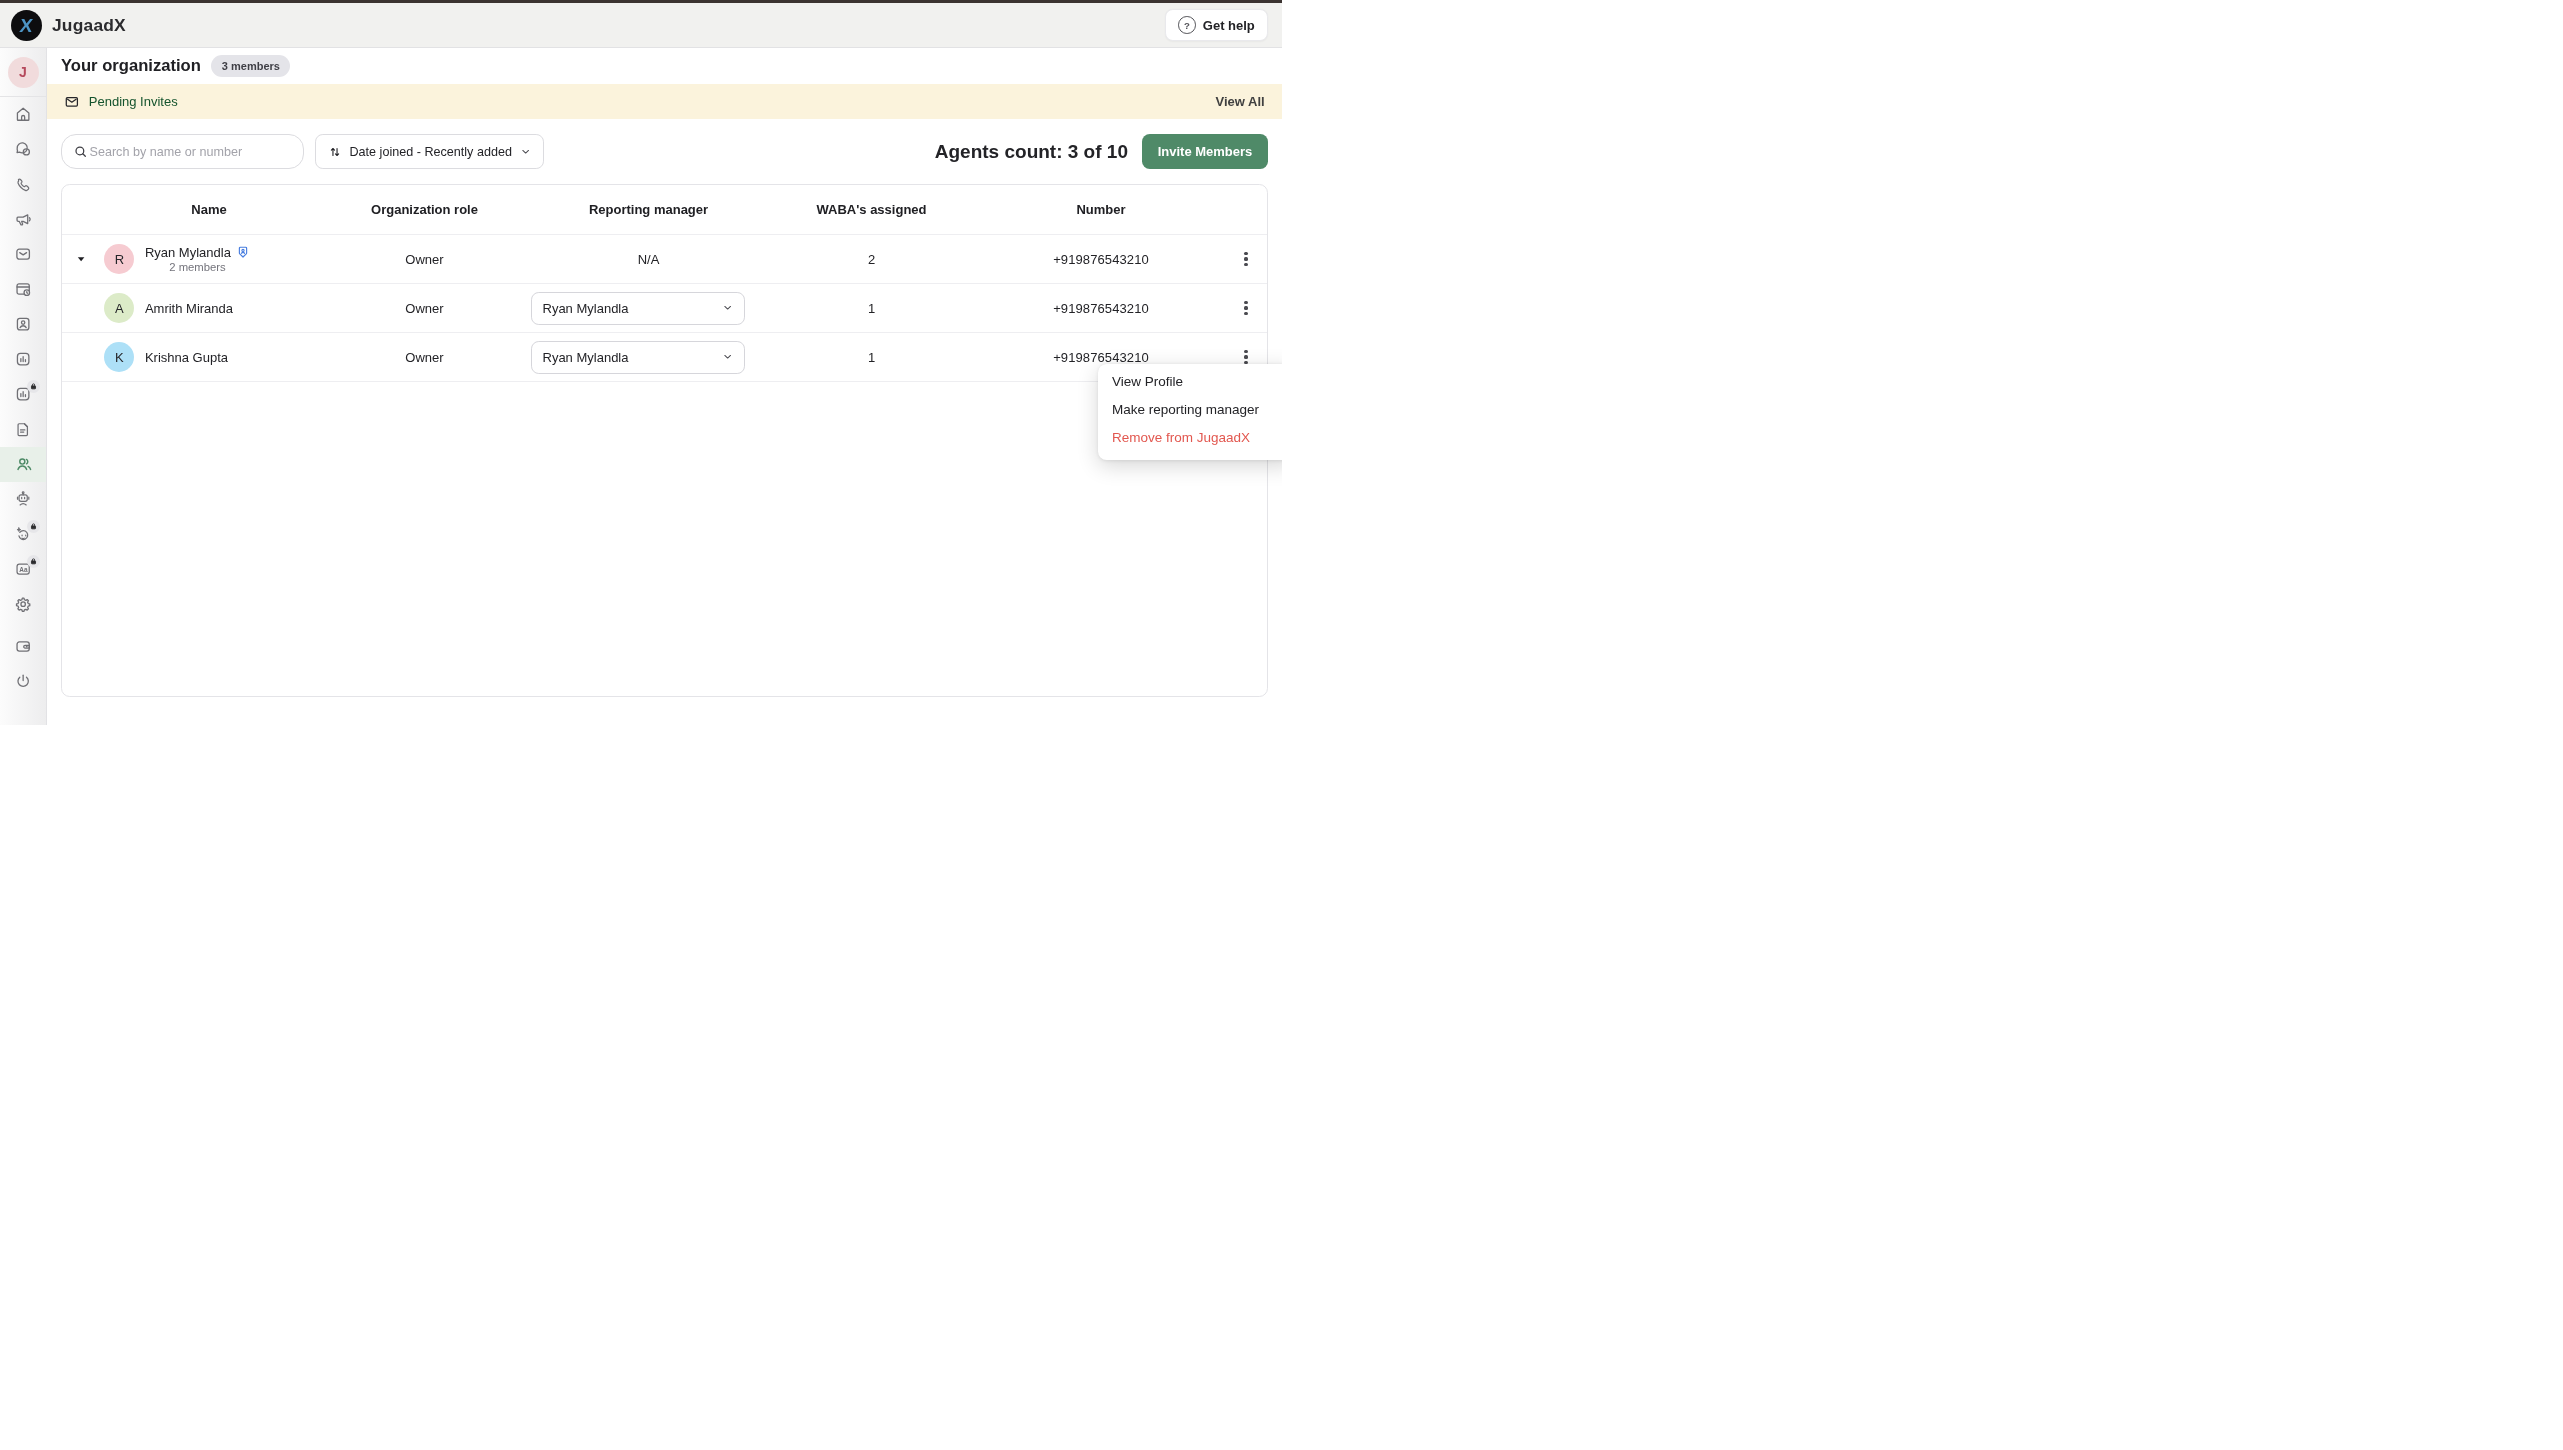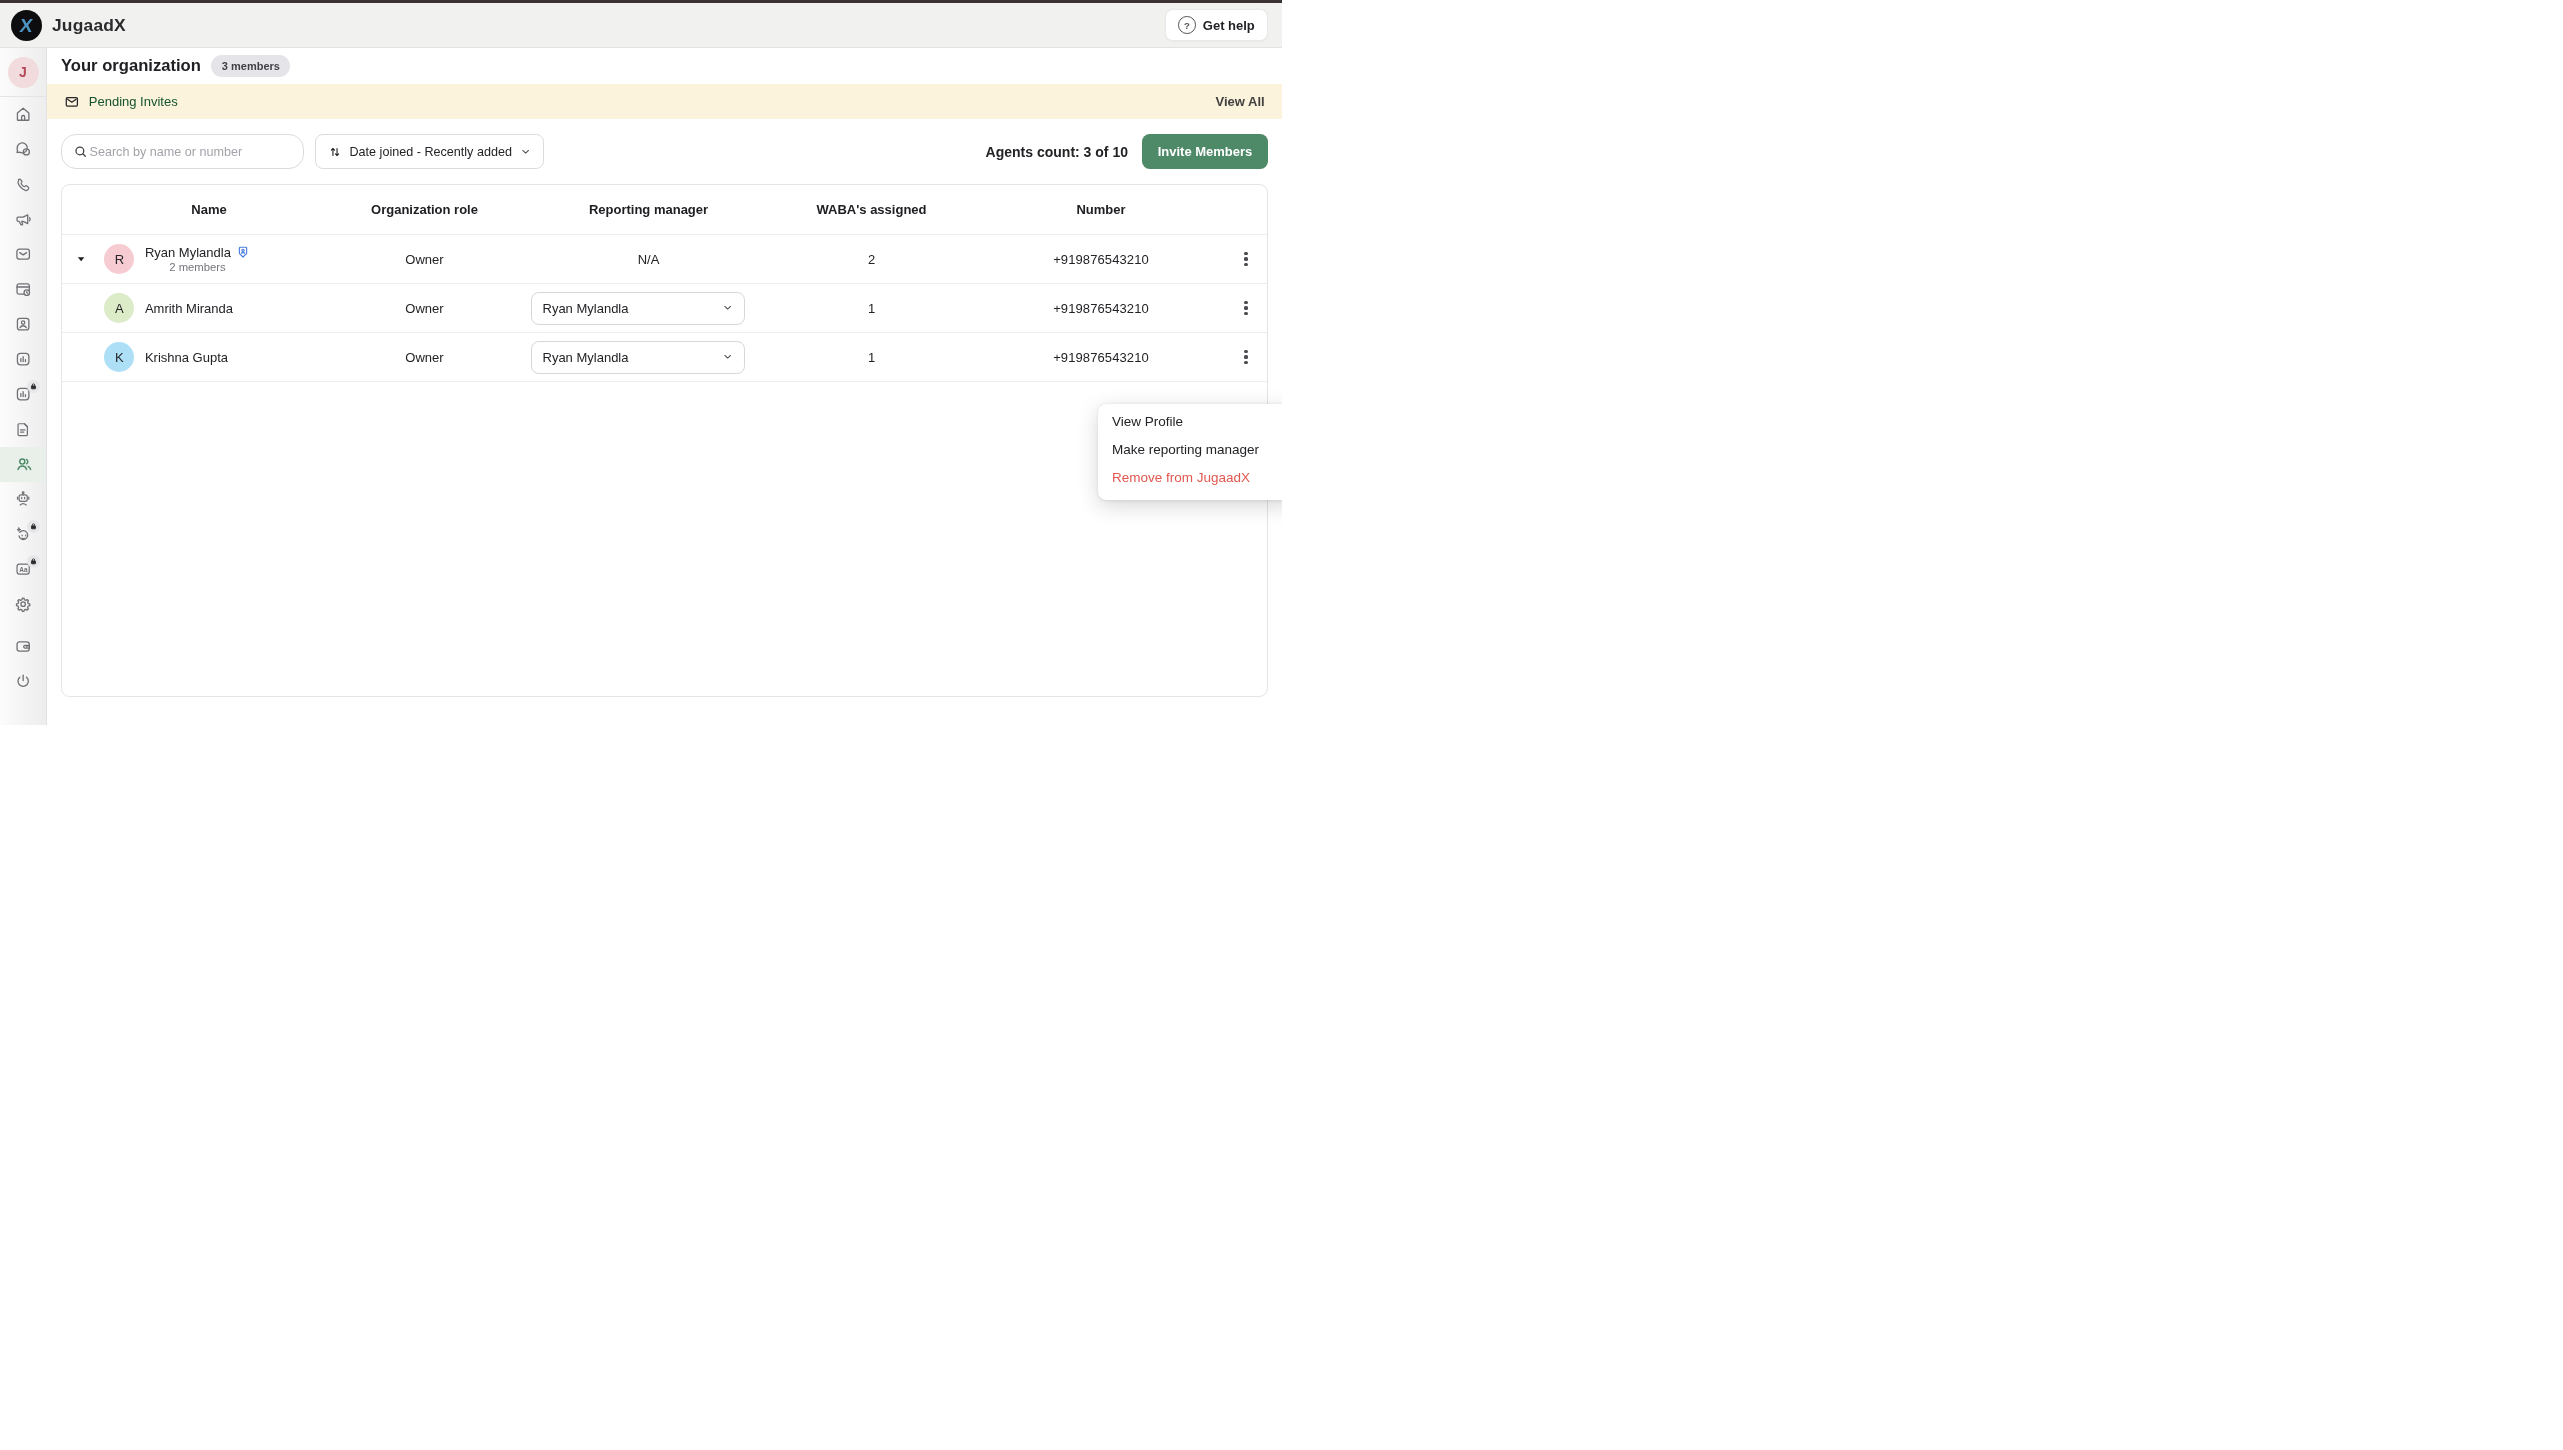--- a/index.html
+++ b/index.html
@@ -62,21 +62,21 @@
   }
   .search-box input{
     border:none;outline:none;flex:1;font-size:12.6px;font-family:inherit;color:#232327;background:transparent;
   }
   .search-box input::placeholder{color:#a3a3aa;}
   .sort-btn{
     height:35px;box-sizing:border-box;border:0.9px solid #dcdce0;border-radius:7.8px;background:#fff;
     display:flex;align-items:center;gap:7.8px;padding:0 12.2px;font-size:12.6px;color:#232327;cursor:pointer;
   }
   .controls .spacer{flex:1}
-  .agents-count{font-size:14px;font-weight:700;color:#232327;margin-right:3.5px;margin-left:17px;}
+  .agents-count{font-size:19px;font-weight:700;color:#232327;margin-right:3.5px;margin-left:17px;}
   .invite-btn{
     height:35px;border:none;border-radius:7.8px;background:#4f8a68;color:#fff;
     font-size:13px;font-weight:700;padding:0 15.7px;font-family:inherit;cursor:pointer;
   }
   
   .card{
     margin:15px 14px 0 14px;height:513px;box-sizing:border-box;
     border:0.9px solid #e4e4e8;border-radius:8.7px;background:#fff;overflow:hidden;text-align:center;
   }
   .trow{
@@ -95,21 +95,21 @@
   .name-sub{font-size:11.3px;color:#74747c;margin-top:1.7px;}
   .mgr-select{
     width:214px;height:33px;box-sizing:border-box;border:0.9px solid #d6d6db;border-radius:7.8px;background:#fff;
     display:flex;align-items:center;justify-content:space-between;padding:0 10.5px;font-size:13px;color:#232327;cursor:pointer;
   }
   .num-cell{font-weight:500;letter-spacing:0.1px;}
   .kebab{display:flex;flex-direction:column;gap:2.6px;align-items:center;justify-content:center;cursor:pointer;padding:5.2px;}
   .kebab i{width:3.1px;height:3.1px;border-radius:50%;background:#4a4a50;}
   
   .ctx-menu{
-    position:absolute;left:1098px;top:404px;width:197px;box-sizing:border-box;
+    position:absolute;left:1098px;top:364px;width:197px;box-sizing:border-box;
     background:#fff;border-radius:8.7px;box-shadow:0 5.2px 21px rgba(0,0,0,.16),0 0.9px 3.5px rgba(0,0,0,.08);
     padding:3.5px 14px 8.7px;z-index:20;
   }
   .ctx-item{font-size:13.5px;line-height:28px;color:#232327;white-space:nowrap;cursor:pointer;}
   .ctx-item.danger{color:#e2574f;}
 </style>
 </head>
 <body>
 
 <div class="topbar">

